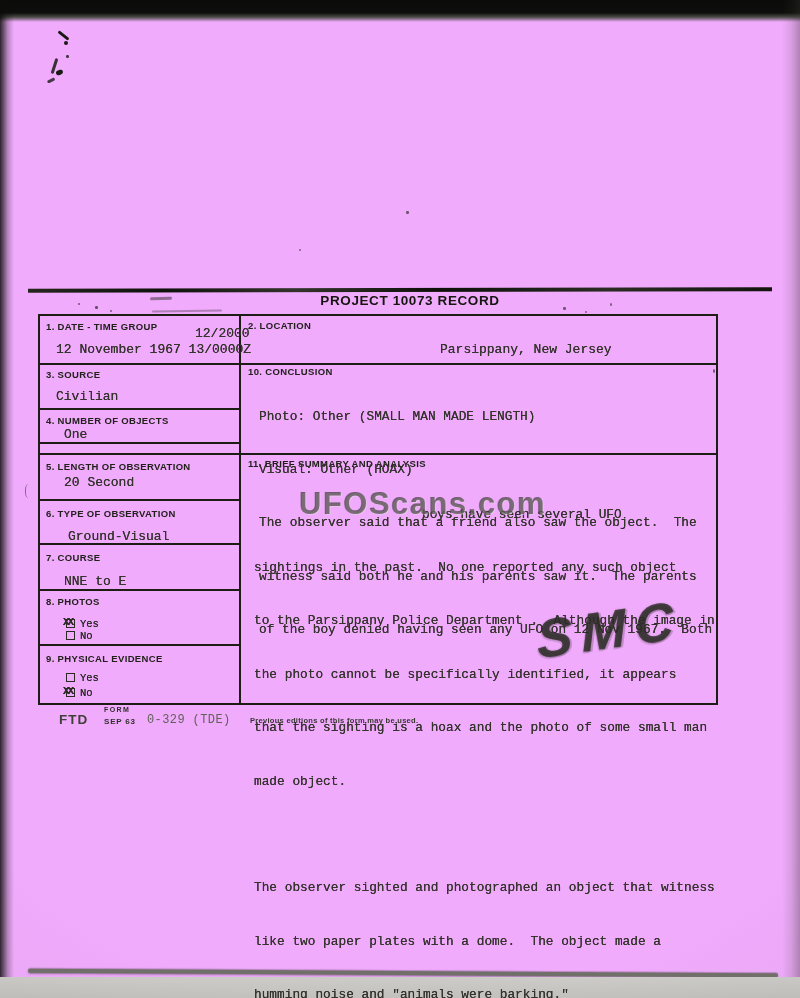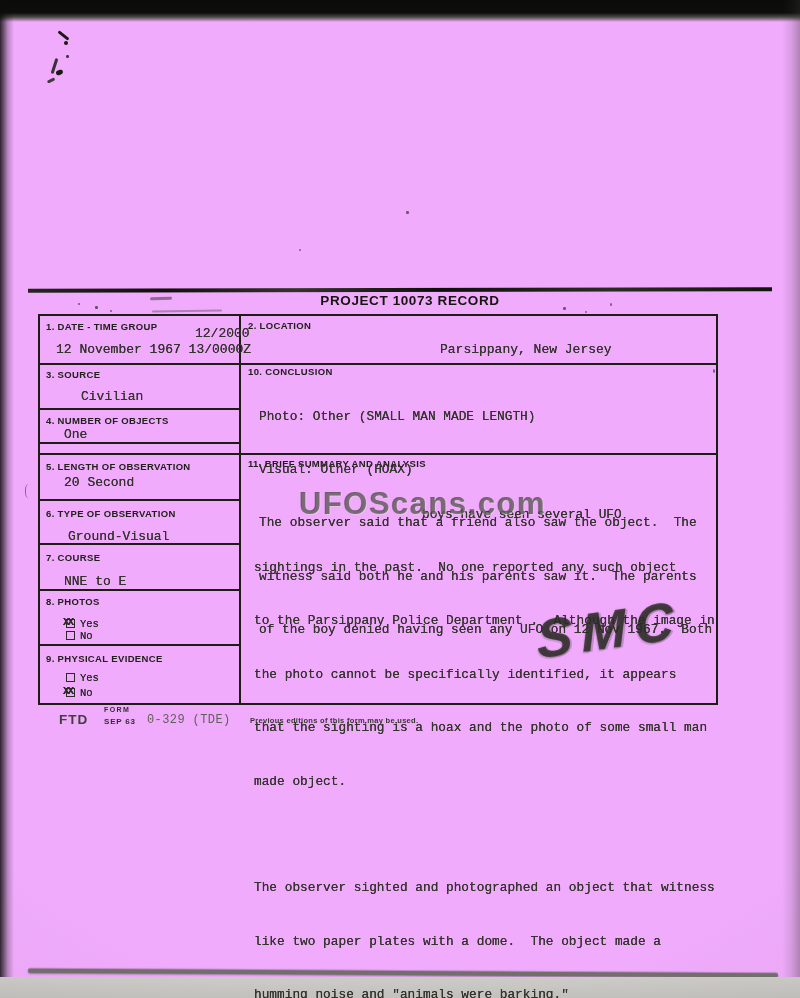--- a/index.html
+++ b/index.html
@@ -107,21 +107,21 @@
     <div class="ln" style="left:0;top:328px;width:201px;"></div>
 
     <div class="lbl" style="left:6px;top:5px;">1. DATE - TIME GROUP</div>
     <div class="typed" style="left:155px;top:10px;">12/2000</div>
     <div class="typed" style="left:16px;top:26px;">12 November 1967 13/0000Z</div>
 
     <div class="lbl" style="left:208px;top:4px;">2. LOCATION</div>
     <div class="typed" style="left:400px;top:26px;">Parsippany, New Jersey</div>
 
     <div class="lbl" style="left:6px;top:53px;">3. SOURCE</div>
-    <div class="typed" style="left:41px;top:73px;">Civilian</div>
+    <div class="typed" style="left:16px;top:73px;">Civilian</div>
 
     <div class="lbl" style="left:6px;top:99px;">4. NUMBER OF OBJECTS</div>
     <div class="typed" style="left:24px;top:111px;">One</div>
 
     <div class="lbl" style="left:6px;top:145px;">5. LENGTH OF OBSERVATION</div>
     <div class="typed" style="left:24px;top:159px;">20 Second</div>
 
     <div class="lbl" style="left:6px;top:192px;">6. TYPE OF OBSERVATION</div>
     <div class="typed" style="left:28px;top:213px;">Ground-Visual</div>
 

